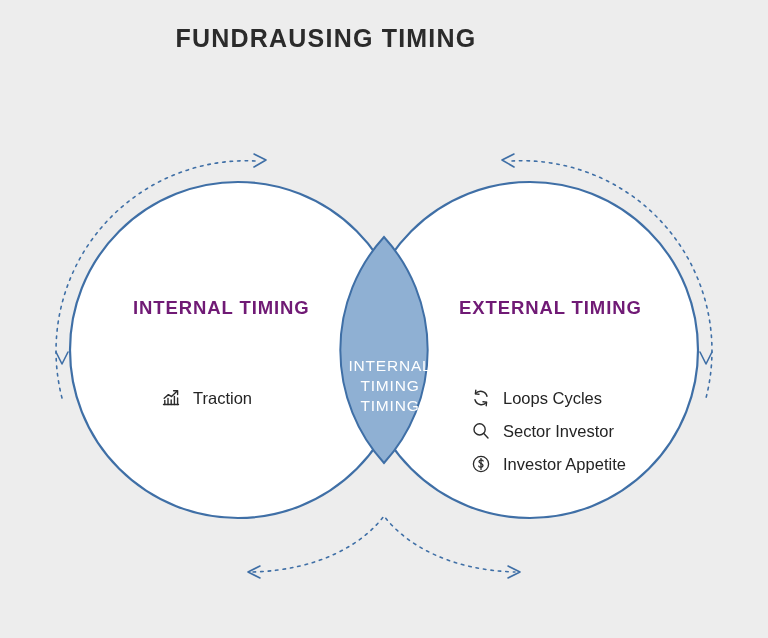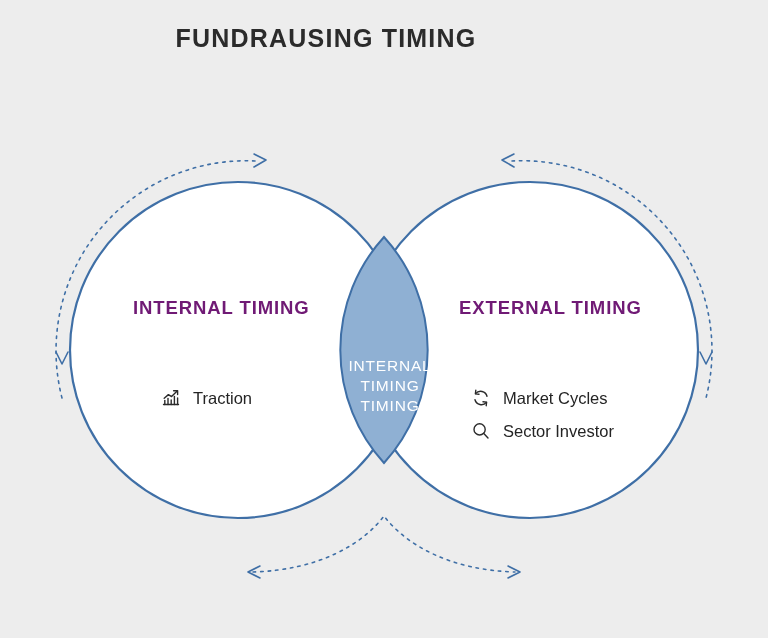--- a/index.html
+++ b/index.html
@@ -192,28 +192,38 @@
 
     <div class="list-item">
       <span class="icon">
         <svg width="20" height="20" viewBox="0 0 20 20" fill="none" stroke="#2b2b2b" stroke-width="1.4" stroke-linecap="round" stroke-linejoin="round">
           <path d="M16.0 8.2 A6.6 6.6 0 0 0 4.6 5.6"></path>
           <path d="M4.0 11.8 A6.6 6.6 0 0 0 15.4 14.4"></path>
           <polyline points="4.8,2.3 4.4,5.9 8.0,6.2"></polyline>
           <polyline points="15.2,17.7 15.6,14.1 12.0,13.8"></polyline>
         </svg>
       </span>
-      <span class="label">Market Cycles</span>
+      <span class="label">Loops Cycles</span>
     </div>
 
     <div class="list-item">
       <span class="icon">
         <svg width="20" height="20" viewBox="0 0 20 20" fill="none" stroke="#2b2b2b" stroke-width="1.4" stroke-linecap="round" stroke-linejoin="round">
           <circle cx="8.6" cy="8.4" r="5.6"></circle>
           <line x1="12.8" y1="12.6" x2="17.0" y2="17.0"></line>
         </svg>
       </span>
       <span class="label">Sector Investor</span>
     </div>
 
+    <div class="list-item">
+      <span class="icon">
+        <svg width="20" height="20" viewBox="0 0 20 20" fill="none" stroke="#2b2b2b" stroke-width="1.3" stroke-linecap="round" stroke-linejoin="round">
+          <circle cx="10" cy="10" r="7.6"></circle>
+          <path d="M12.2 7.0 C11.6 5.9 8.2 5.6 8.0 7.6 C7.8 9.5 12.1 9.2 12.0 11.4 C11.9 13.6 8.4 13.4 7.8 12.2"></path>
+          <line x1="10" y1="4.6" x2="10" y2="15.4"></line>
+        </svg>
+      </span>
+      <span class="label">Investor Appetite</span>
+    </div>
   </div>
 
 </div>
 
 </body></html>

